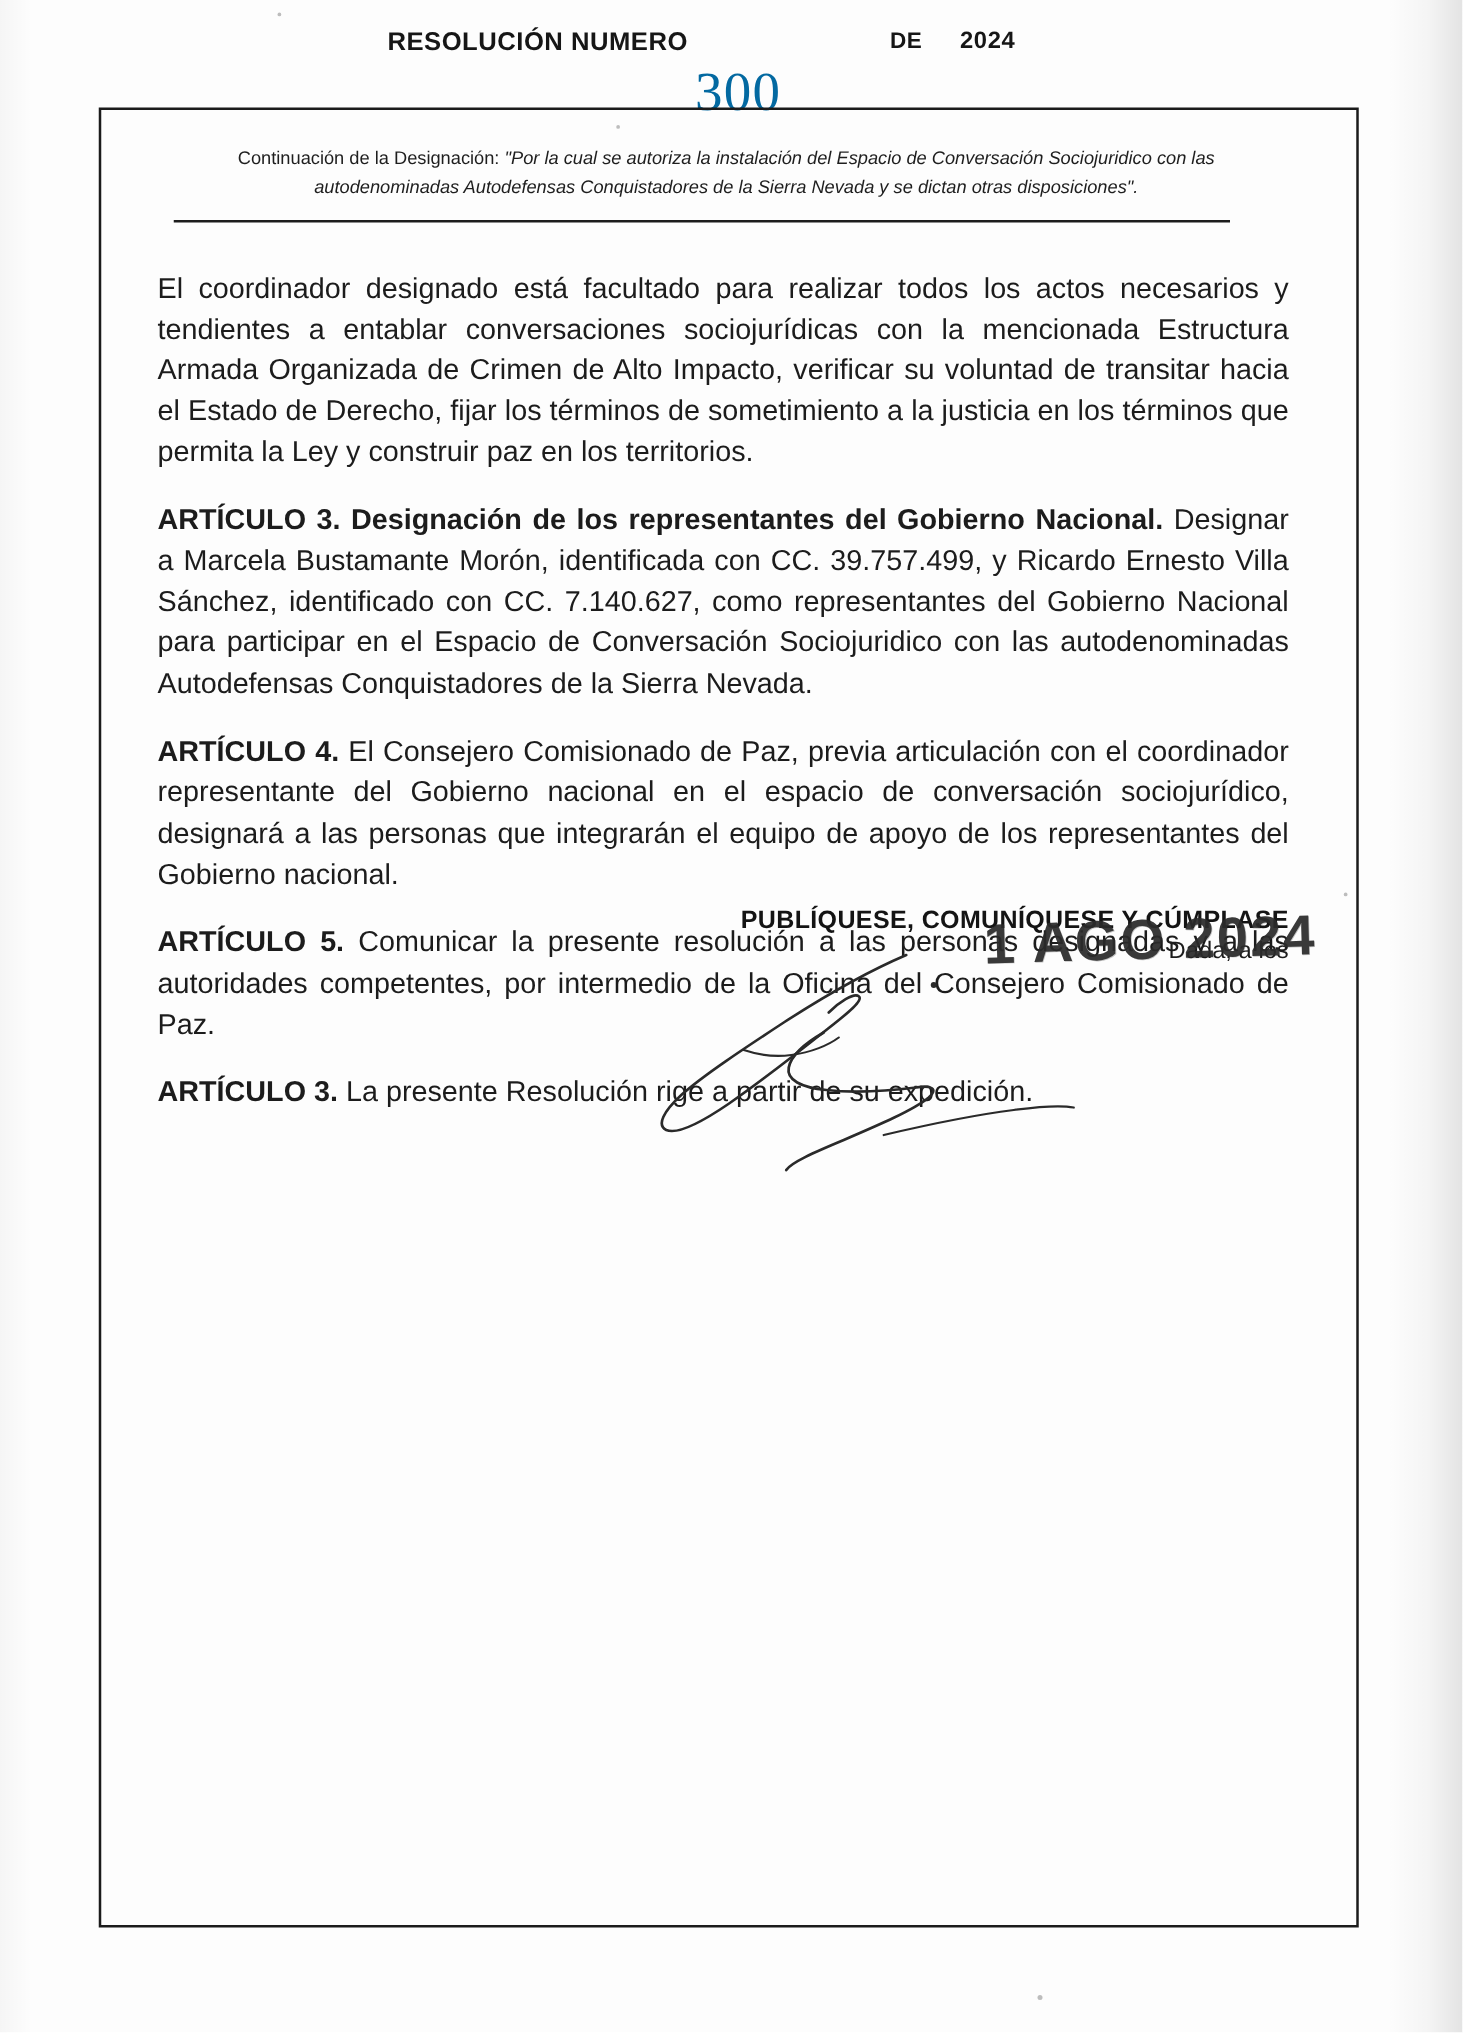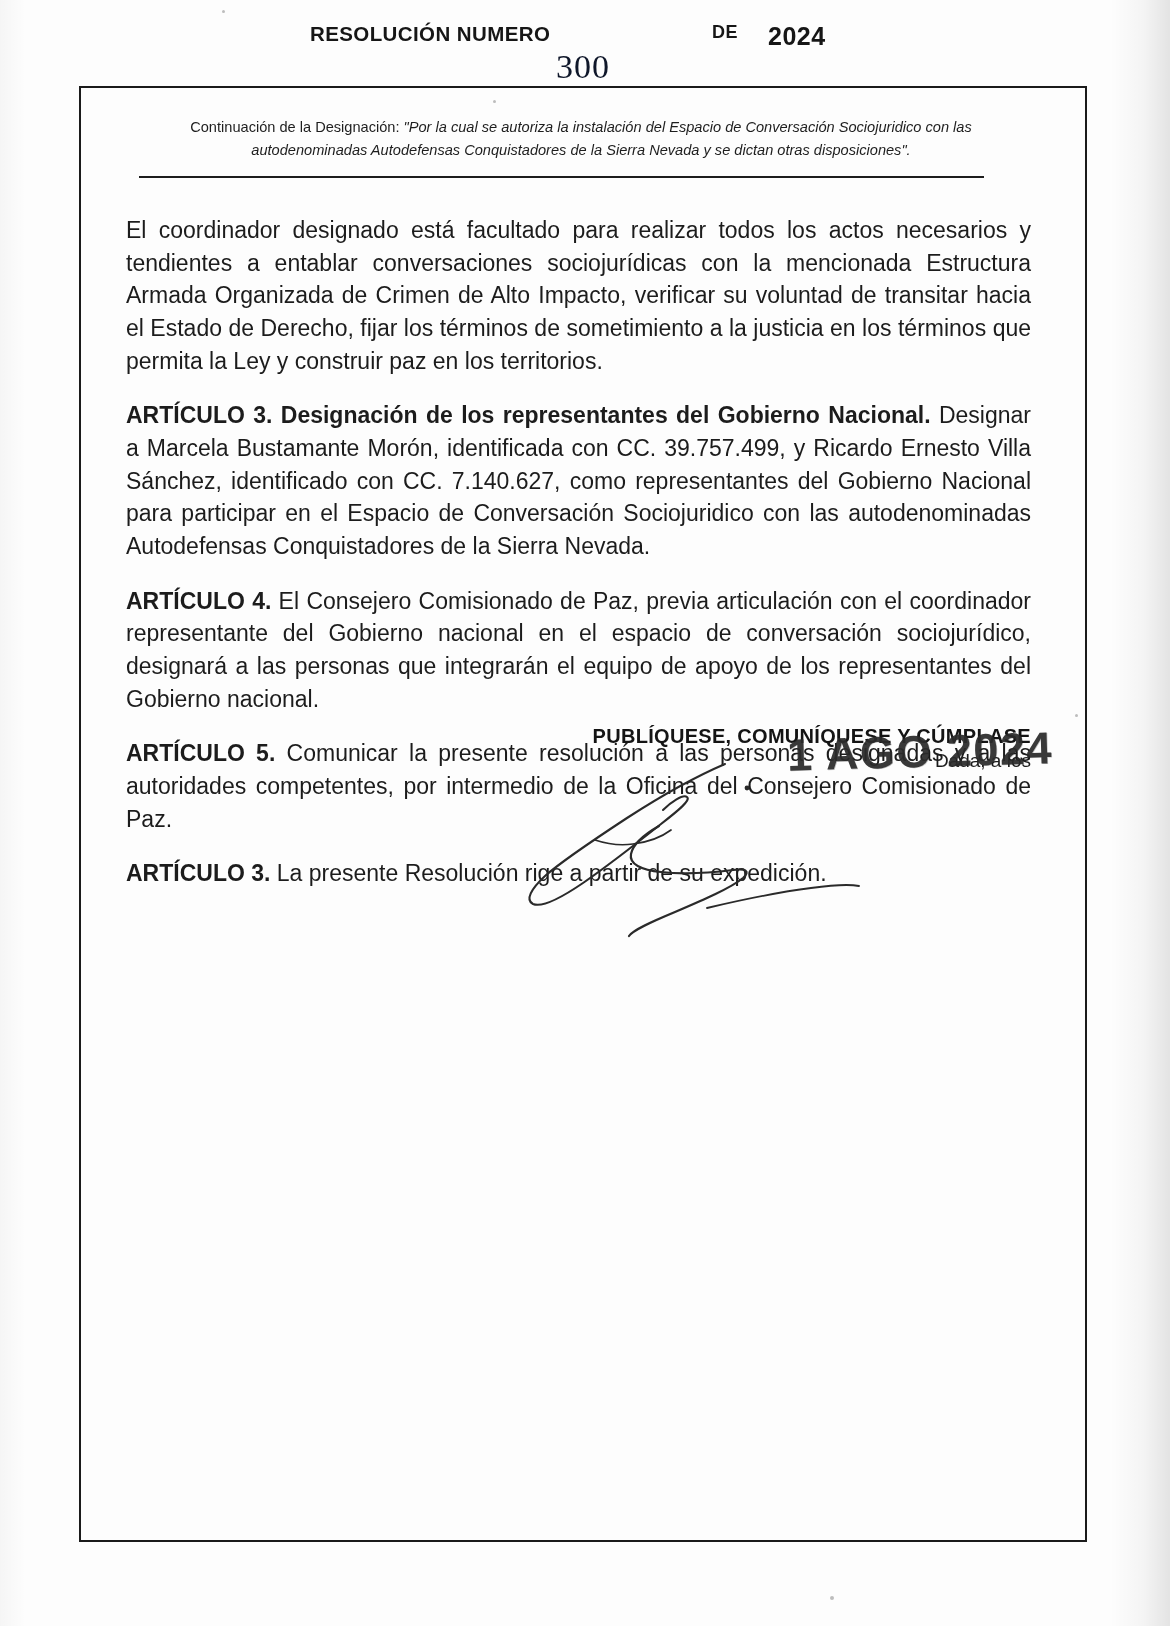--- a/index.html
+++ b/index.html
@@ -60,33 +60,33 @@
     position: absolute;
     left: 712px; top: 0;
     font-size: 18px;
     font-weight: bold;
     letter-spacing: 0.5px;
     color: #161616;
   }
   .hdr-year {
     position: absolute;
     left: 768px; top: 0;
-    font-size: 25px;
+    font-size: 19px;
     font-weight: bold;
     letter-spacing: 0.5px;
     color: #161616;
   }
   .hdr-number {
     position: absolute;
     left: 556px; top: 26px;
-    font-size: 34px;
+    font-size: 44px;
     font-weight: normal;
     font-family: "Liberation Serif", serif;
     letter-spacing: 1px;
-    color: #0f172a;
+    color: #0369a1;
   }
 
   
   #page-frame {
     position: absolute;
     left: 79px;
     top: 86px;
     width: 1008px;
     height: 1456px;
     border: 2.5px solid #1b1b1b;

